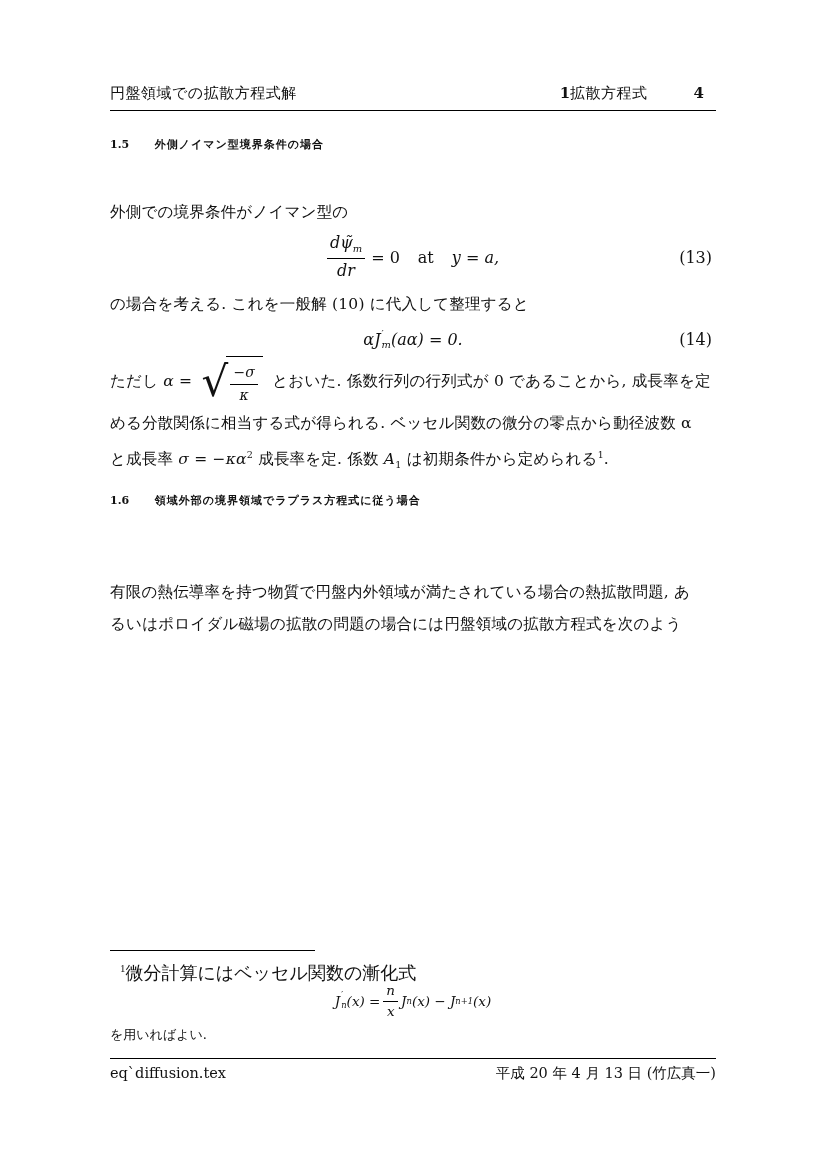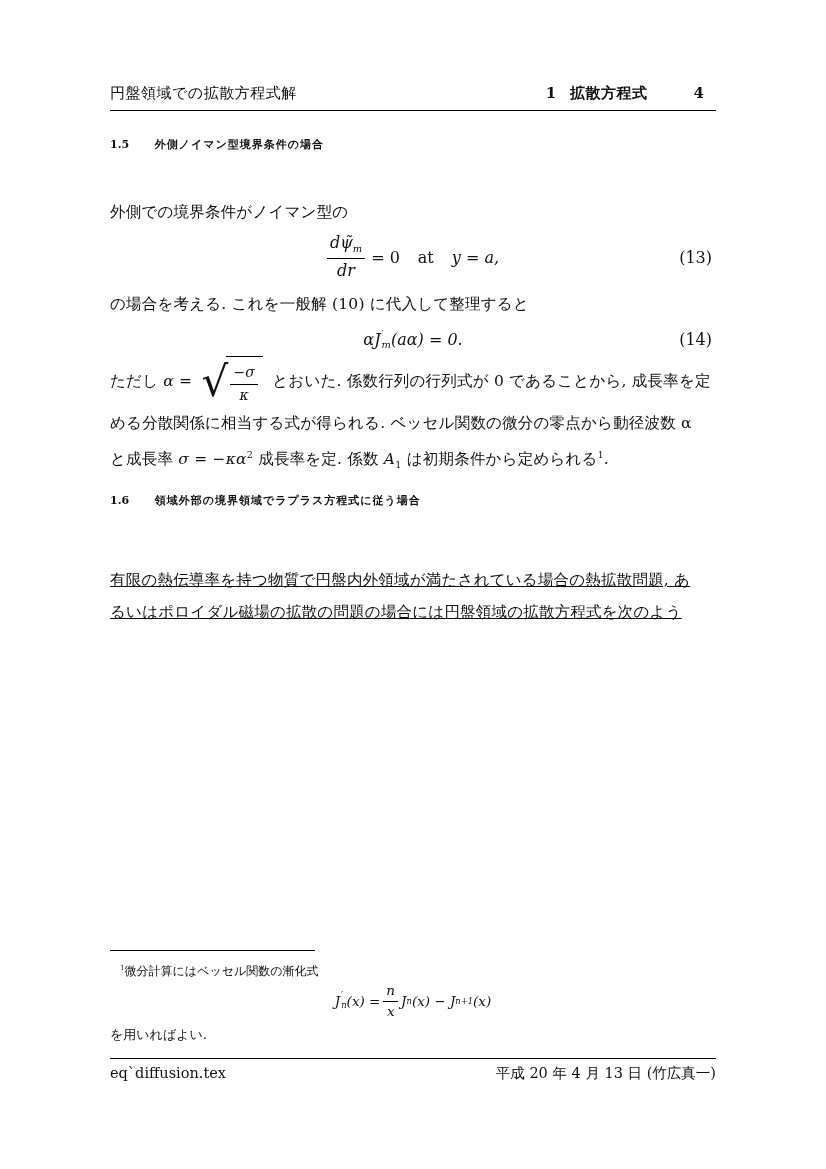--- a/index.html
+++ b/index.html
@@ -12,37 +12,37 @@
     font-family:"DejaVu Serif", serif;
     overflow:hidden;
   }
   .abs { position:absolute; left:110px; right:110px; }
 
   
   #hdr { top:84px; display:flex; justify-content:space-between; align-items:baseline; font-size:15px; }
   .hdr-left { letter-spacing:0.5px; }
   .hdr-right { display:flex; align-items:baseline; }
   .hdr-secnum { font-weight:bold; }
-  .hdr-seclabel { font-family:"DejaVu Sans", sans-serif; font-weight:700; margin-left:14px; letter-spacing:0.5px; }
+  .hdr-seclabel { font-family:"DejaVu Sans", sans-serif; font-weight:400; letter-spacing:0.5px; }
   .hdr-page { font-weight:bold; margin-left:46px; margin-right:12px; }
   #hdr-rule { top:110px; border-top:1.4px solid #000; height:0; }
 
   
   .sec-heading { font-size:11px; white-space:nowrap; }
   #sec15 { top:137px; }
   #sec16 { top:493px; }
   .sec-num { font-weight:bold; font-family:"DejaVu Serif", serif; }
   .sec-title { font-family:"DejaVu Sans", sans-serif; font-weight:600; margin-left:22px; letter-spacing:1px; }
 
   
   .body-text { font-size:15.5px; line-height:32px; letter-spacing:0.2px; white-space:nowrap; }
   #p1 { top:196px; }
   #p2 { top:288px; }
   #p3 { top:356px; }
-  #p4 { top:564px;text-decoration:underline; }
+  #p4 { top:576px; }
   .p3-l1 { line-height:48px; }
 
   
   .mi { font-style:italic; }
   .mn { font-style:normal; }
   .eqrow { display:flex; align-items:center; justify-content:center; font-size:16px; }
   #eq13 { top:226px; height:62px; }
   #eq14 { top:322px; height:34px; }
   .eq-no { position:absolute; right:4px; top:50%; transform:translateY(-50%); font-style:normal; }
   .frac { display:inline-block; text-align:center; vertical-align:middle; line-height:1.25; }
@@ -56,21 +56,21 @@
   sup.msup { font-size:0.62em; font-style:normal; }
   sup.fnmark { font-size:0.6em; font-style:normal; }
 
   .sqrt { display:inline-flex; align-items:center; vertical-align:middle; margin:0 4px; }
   .sqrt-sym { font-size:42px; line-height:0.8; font-weight:200; margin-right:-2px; }
   .sqrt-body { border-top:1.4px solid #000; padding:2px 5px 0 4px; }
   .sqrt .frac { font-size:14px; }
 
   
   #fn-rule { top:950px; width:205px; border-top:1.1px solid #000; height:0; }
-  #fn-text { top:957px; font-size:12px; line-height:22px; text-indent:10px; white-space:nowrap; }
+  #fn-text { top:957px; font-size:18px; line-height:22px; text-indent:10px; white-space:nowrap;font-family:Liberation Serif, serif; }
   #fn-eq { top:982px; height:38px; font-size:13.5px; }
   #fn-after { top:1024px; font-size:13px; line-height:22px; }
   #fn-eq .frac { line-height:1.15; }
 
   
   #ftr-rule { top:1058px; border-top:1.2px solid #000; height:0; }
   #ftr { top:1064px; display:flex; justify-content:space-between; align-items:baseline; font-size:14.5px; }
 </style>
 </head>
 <body>

